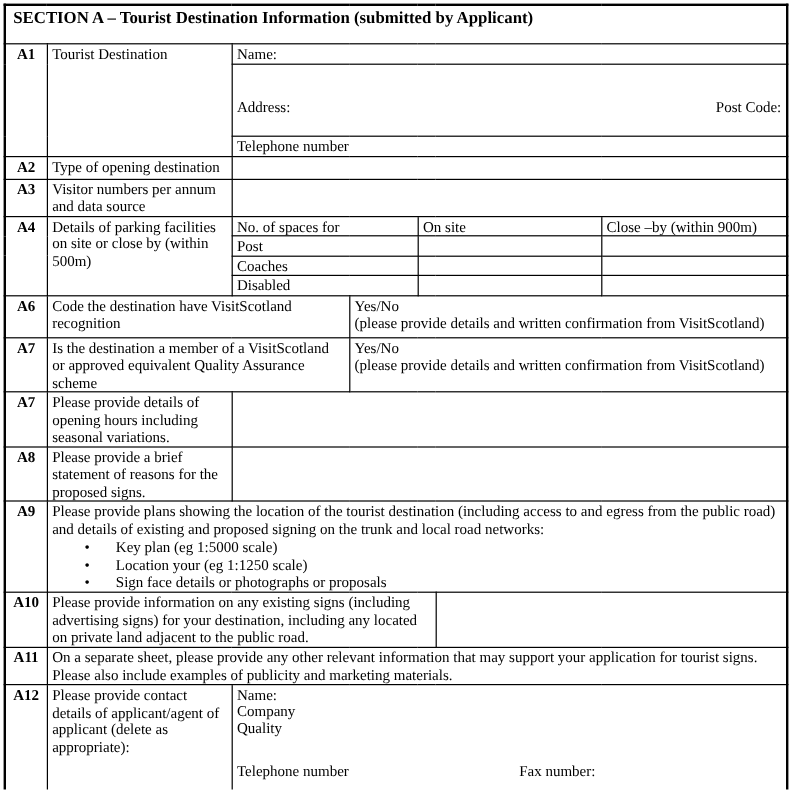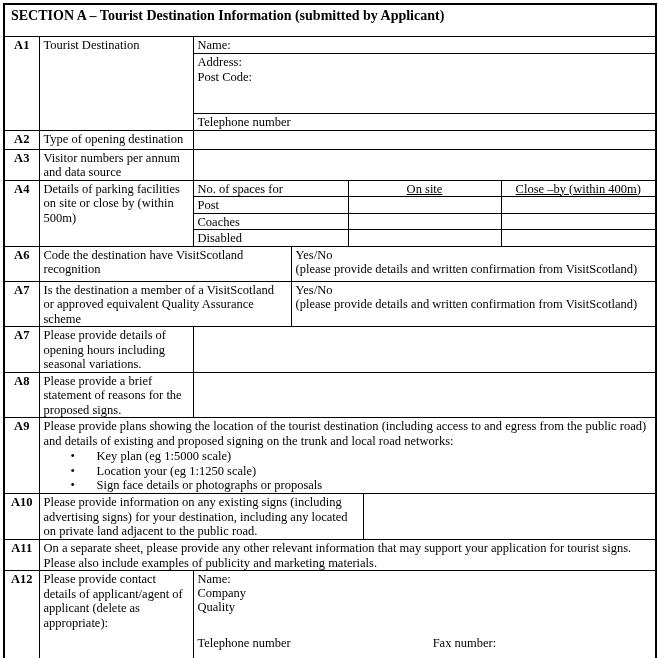--- a/index.html
+++ b/index.html
@@ -30,27 +30,27 @@
     overflow: hidden;
   }
   td.section-header {
     font-weight: bold;
     font-size: 14px;
     height: 28px;
     padding-top: 3px;
     padding-left: 6px;
   }
   td.rowid { font-weight: bold; text-align: center; }
-  td.center { text-align: center; text-decoration: underline; }
+  td.center { text-align: left; }
   .addr-cell {
     display: flex;
-    flex-direction: column;
     justify-content: space-between;
     height: 100%;
     box-sizing: border-box;
+    margin-top: 27px;
   }
   .bullets { margin-top: 1px; }
   .bullet-line { display: flex; padding-left: 27px; }
   .bullet-glyph { width: 26px; flex: 0 0 26px; }
   .contact-block div { height: 14px; }
   .tel-row { margin-top: 22px; }
   .tel-label { display: inline-block; width: 232px; }
   
 </style>
 </head>
@@ -100,21 +100,21 @@
       <td class="rowid">A3</td>
       <td>Visitor numbers per annum and data source</td>
       <td colspan="5"></td>
     </tr>
 
     <tr style="height:13px">
       <td class="rowid" rowspan="4">A4</td>
       <td rowspan="4">Details of parking facilities on site or close by (within 500m)</td>
       <td colspan="2">No. of spaces for</td>
       <td colspan="2" class="center">On site</td>
-      <td class="center">Close –by (within 400m)</td>
+      <td class="center">Close –by (within 900m)</td>
     </tr>
     <tr style="height:12px">
       <td colspan="2">Post</td>
       <td colspan="2"></td>
       <td></td>
     </tr>
     <tr style="height:13px">
       <td colspan="2">Coaches</td>
       <td colspan="2"></td>
       <td></td>

